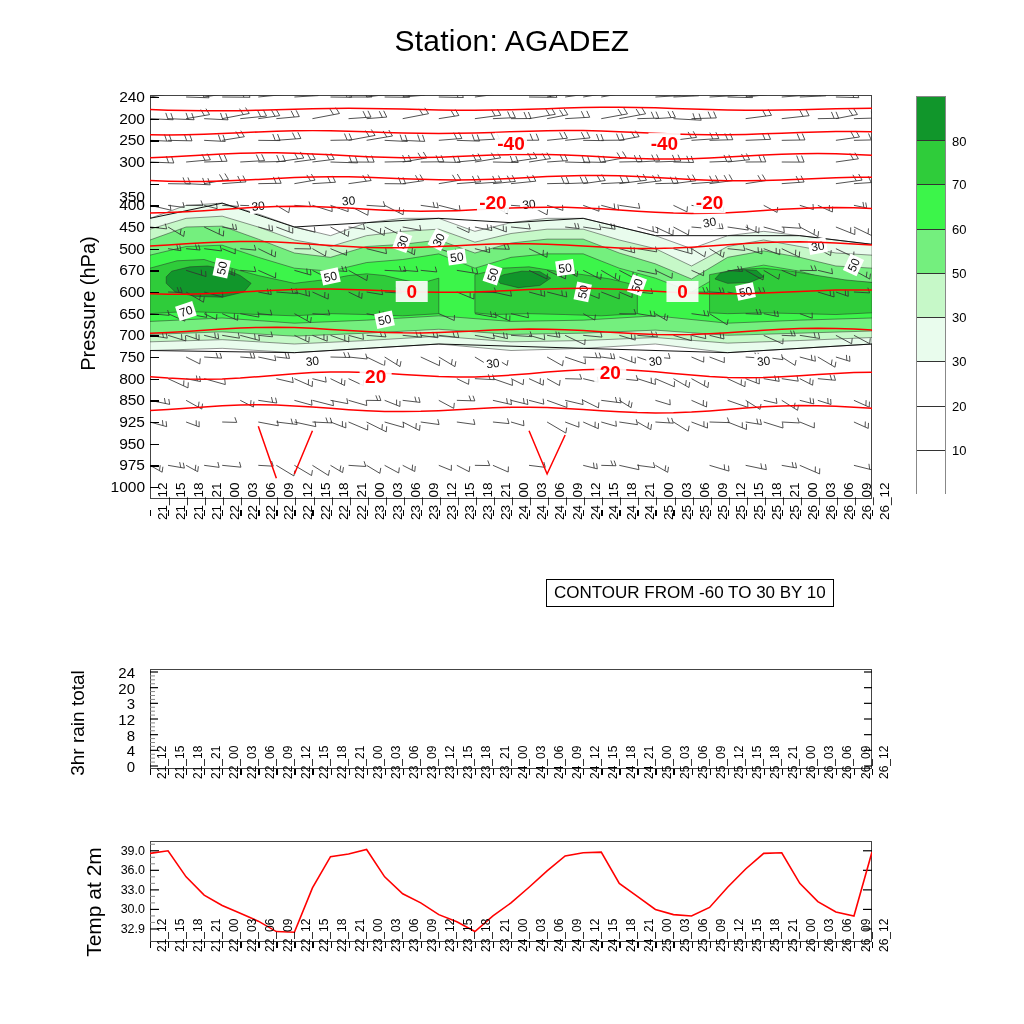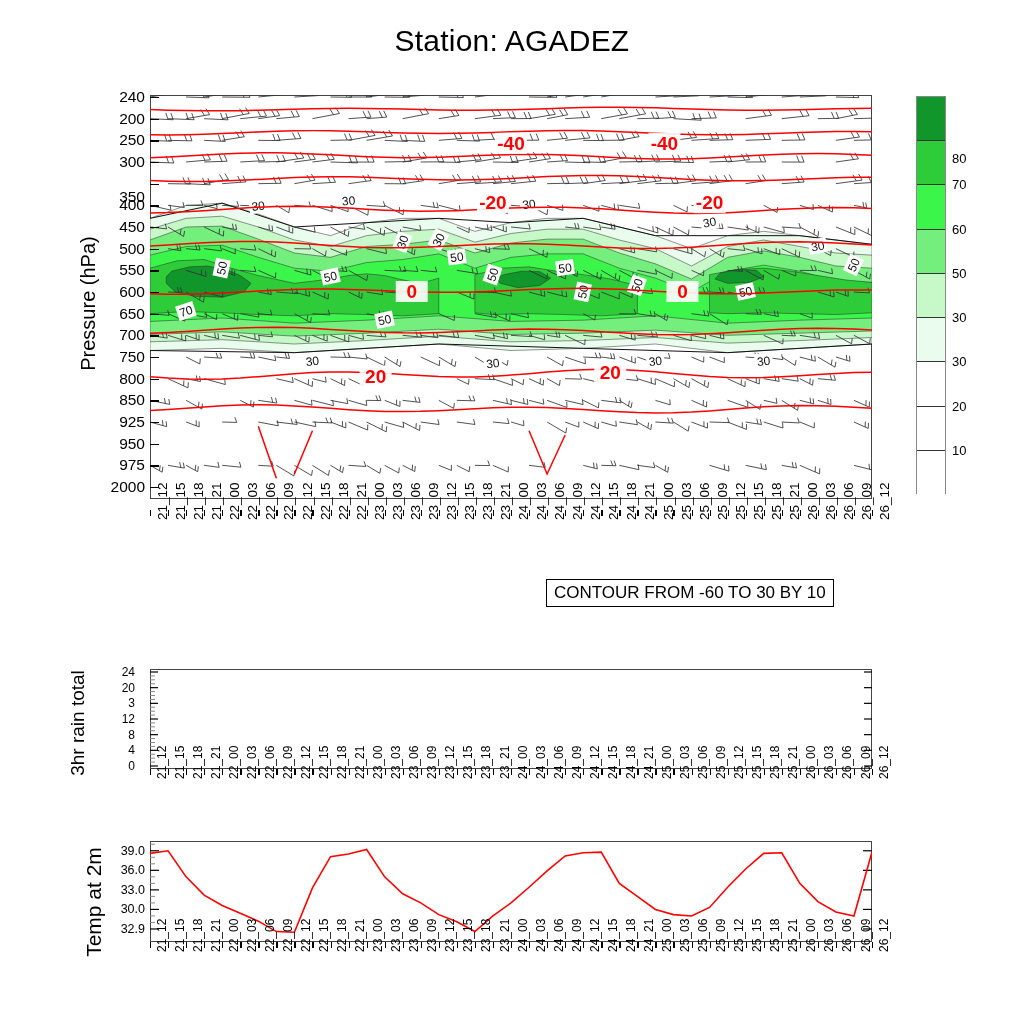--- a/index.html
+++ b/index.html
@@ -37,21 +37,21 @@
 
   
   #capbox{position:absolute;left:546px;top:579px;padding:3px 7px;
           border:1.2px solid #000;font-size:17px;background:#fff;white-space:nowrap;}
 
   
   #rainPanel{left:150px;top:669px;width:722px;height:100px;}
   #tempPanel{left:150px;top:841px;width:722px;height:101px;}
   #rainSvg{position:absolute;left:150px;top:669px;width:722px;height:100px;}
   #tempSvg{position:absolute;left:150px;top:841px;width:722px;height:101px;}
-  .smalllab{position:absolute;right:0;font-size:12px;text-align:right;
+  .smalllab{position:absolute;right:0;font-size:15px;text-align:right;
             transform:translateY(-50%);white-space:nowrap;}
 </style>
 </head>
 <body>
 
 <div id="title">Station: AGADEZ</div>
 
 <div class="frame" id="mainPanel"></div>
 <svg id="mainSvg" viewBox="0 0 722 404" preserveAspectRatio="none">
     <polygon points="0,123.33333333333333 36.1,110.33333333333333 72.2,108.16666666666666 108.30000000000001,119 144.4,132 180.5,140.66666666666666 216.60000000000002,127.66666666666667 252.70000000000002,123.33333333333333 288.8,123.33333333333333 324.90000000000003,136.33333333333334 361,127.66666666666667 397.1,123.33333333333333 433.20000000000005,123.33333333333333 469.3,132 505.40000000000003,140.66666666666666 541.5,153.66666666666666 577.6,140.66666666666666 613.7,136.33333333333334 649.8000000000001,140.66666666666666 685.9,145 722,149.33333333333331 722,249 649.8000000000001,253.33333333333334 577.6,257.6666666666667 505.40000000000003,249 433.20000000000005,253.33333333333334 361,255.5 288.8,249 216.60000000000002,253.33333333333334 144.4,257.6666666666667 72.2,253.33333333333334 0,255.5" fill="#e9fced" stroke="#2a2a2a" stroke-width="0.5"></polygon>
@@ -1521,31 +1521,31 @@
 
 <div id="mainYlabs">
     <div class="ylab" style="top: 2px;">240</div>
     <div class="ylab" style="top: 23.6667px;">200</div>
     <div class="ylab" style="top: 45.3333px;">250</div>
     <div class="ylab" style="top: 67px;">300</div>
     <div class="ylab" style="top: 94px; margin-top: 8px;">350</div>
     <div class="ylab" style="top: 110.333px;">400</div>
     <div class="ylab" style="top: 132px;">450</div>
     <div class="ylab" style="top: 153.667px;">500</div>
-    <div class="ylab" style="top: 175.333px;">550</div>
+    <div class="ylab" style="top: 175.333px;">670</div>
     <div class="ylab" style="top: 197px;">600</div>
     <div class="ylab" style="top: 218.667px;">650</div>
     <div class="ylab" style="top: 240.333px;">700</div>
     <div class="ylab" style="top: 262px;">750</div>
     <div class="ylab" style="top: 283.667px;">800</div>
     <div class="ylab" style="top: 305.333px;">850</div>
     <div class="ylab" style="top: 327px;">925</div>
     <div class="ylab" style="top: 348.667px;">950</div>
     <div class="ylab" style="top: 370.333px;">975</div>
-    <div class="ylab" style="top: 392px;">2000</div>
+    <div class="ylab" style="top: 392px;">1000</div>
   </div>
 <div id="mainTicksL">
     <div style="position: absolute; left: 0px; width: 9px; height: 1.4px; background: rgb(0, 0, 0); top: 2px;"></div>
     <div style="position: absolute; left: 0px; width: 9px; height: 1.4px; background: rgb(0, 0, 0); top: 23.6667px;"></div>
     <div style="position: absolute; left: 0px; width: 9px; height: 1.4px; background: rgb(0, 0, 0); top: 45.3333px;"></div>
     <div style="position: absolute; left: 0px; width: 9px; height: 1.4px; background: rgb(0, 0, 0); top: 67px;"></div>
     <div style="position: absolute; left: 0px; width: 9px; height: 1.4px; background: rgb(0, 0, 0); top: 88.6667px;"></div>
     <div style="position: absolute; left: 0px; width: 9px; height: 1.4px; background: rgb(0, 0, 0); top: 110.333px;"></div>
     <div style="position: absolute; left: 0px; width: 9px; height: 1.4px; background: rgb(0, 0, 0); top: 132px;"></div>
     <div style="position: absolute; left: 0px; width: 9px; height: 1.4px; background: rgb(0, 0, 0); top: 153.667px;"></div>
@@ -1654,21 +1654,21 @@
     <div class="cbcell" style="height: 44.2222px; background: rgb(47, 204, 58); border-bottom: 1.2px solid rgb(51, 51, 51);"></div>
     <div class="cbcell" style="height: 44.2222px; background: rgb(60, 245, 74); border-bottom: 1.2px solid rgb(51, 51, 51);"></div>
     <div class="cbcell" style="height: 44.2222px; background: rgb(116, 239, 126); border-bottom: 1.2px solid rgb(51, 51, 51);"></div>
     <div class="cbcell" style="height: 44.2222px; background: rgb(198, 248, 200); border-bottom: 1.2px solid rgb(51, 51, 51);"></div>
     <div class="cbcell" style="height: 44.2222px; background: rgb(233, 252, 237); border-bottom: 1.2px solid rgb(51, 51, 51);"></div>
     <div class="cbcell" style="height: 44.2222px; background: rgb(255, 255, 255); border-bottom: 1.2px solid rgb(51, 51, 51);"></div>
     <div class="cbcell" style="height: 44.2222px; background: rgb(255, 255, 255); border-bottom: 1.2px solid rgb(51, 51, 51);"></div>
     <div class="cbcell" style="height: 44.2222px; background: rgb(255, 255, 255); border-bottom: none;"></div>
   </div>
 <div id="cbarLabs" style="position:absolute;left:0;top:0;width:1024px;height:1024px;pointer-events:none;">
-    <div class="cblab" style="top: 158px;">80</div>
+    <div class="cblab" style="top: 141px;">80</div>
     <div class="cblab" style="top: 184.444px;">70</div>
     <div class="cblab" style="top: 228.667px;">60</div>
     <div class="cblab" style="top: 272.889px;">50</div>
     <div class="cblab" style="top: 317.111px;">30</div>
     <div class="cblab" style="top: 361.333px;">30</div>
     <div class="cblab" style="top: 405.556px;">20</div>
     <div class="cblab" style="top: 449.778px;">10</div>
   </div>
 
 <div id="capbox">CONTOUR FROM -60 TO 30 BY 10</div>

